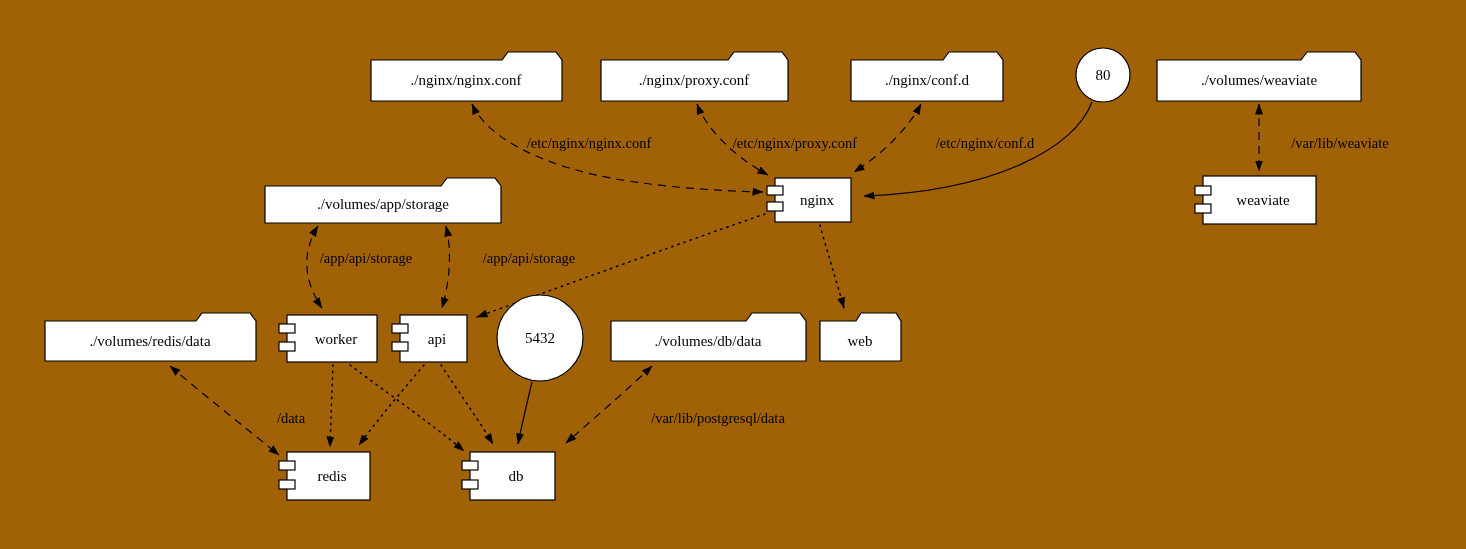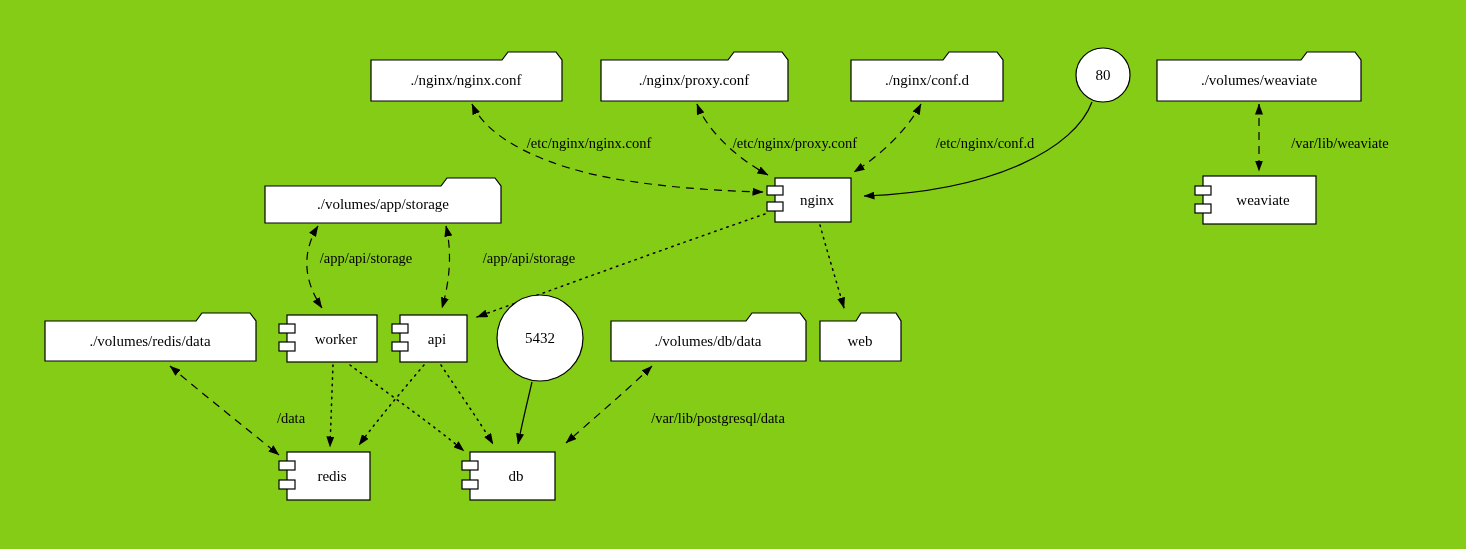--- a/index.html
+++ b/index.html
@@ -1,16 +1,16 @@
 <!DOCTYPE html>
 <html><head>
 <meta charset="utf-8">
 <style>
   html,body{margin:0;padding:0;background:#ffffff;}
-  .stage{width:1466px;height:549px;background:#84cc16;overflow:hidden;}
+  .stage{width:1466px;height:549px;background:#a16207;overflow:hidden;}
   svg{display:block;}
   text{font-family:"Liberation Serif","DejaVu Serif",serif;fill:#000;}
   .node-label{font-size:15px;text-anchor:middle;}
   .edge-label{font-size:14.5px;text-anchor:middle;}
   .shape{fill:#ffffff;stroke:#000;stroke-width:1.2;}
   .edge{fill:none;stroke:#000;stroke-width:1.2;}
   .dashed{stroke-dasharray:8 6;}
   .dotted{stroke-dasharray:1.5 5;stroke-linecap:round;stroke-width:1.5;}
 </style>
 </head>

